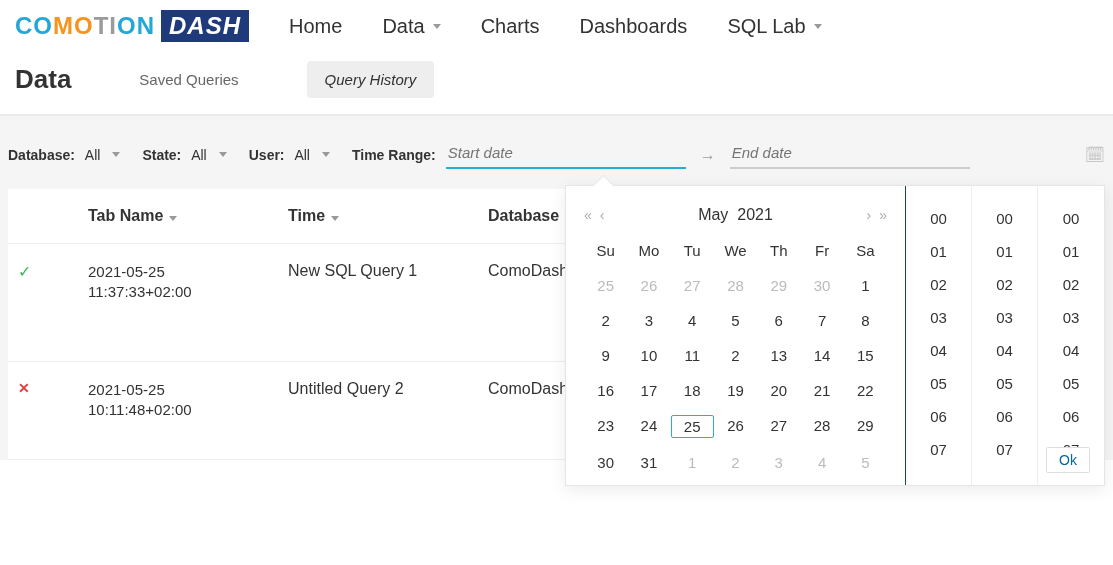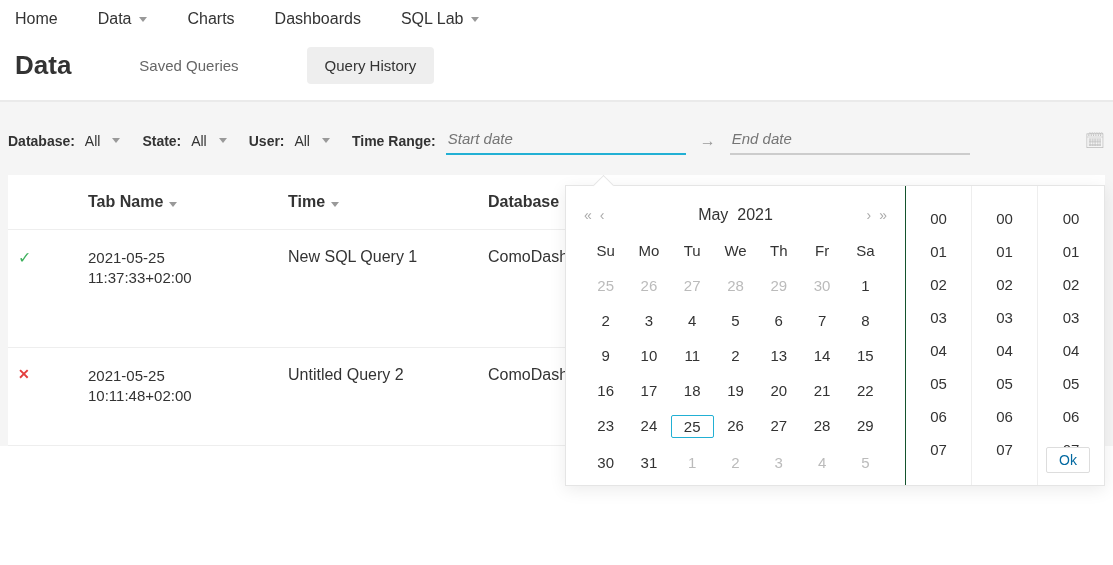--- a/index.html
+++ b/index.html
@@ -6,28 +6,28 @@
 body { font-family: -apple-system, BlinkMacSystemFont, "Segoe UI", Arial, sans-serif; font-size: 14px; color: #333; width: 1113px; height: 565px; overflow: hidden; background: #fff; position: relative; }
 
 
 .topnav { display: flex; align-items: center; padding: 10px 15px 18px; gap: 40px; border-bottom: 1px solid transparent; }
 .logo { display:flex; align-items:center; gap:6px; font-weight:800; font-size:24px; letter-spacing:1px;}
 .logo .co { color:#23a7d9; }
 .logo .mo { color:#f7941d; }
 .logo .ti { color:#9b9b9b; }
 .logo .on { color:#23a7d9; }
 .logo .dash { background:#1e3a7b; color:#fff; padding:2px 8px; font-style:italic; font-weight:800; letter-spacing:1px;}
-.topnav .nav-item { color:#333; font-size:16px; cursor:pointer; display:flex; align-items:center; gap:6px; }
+.topnav .nav-item { color:#333; font-size:20px; cursor:pointer; display:flex; align-items:center; gap:6px; }
 .caret-down::after { content:""; display:inline-block; border-left:4px solid transparent; border-right:4px solid transparent; border-top:5px solid #999; margin-left:2px;}
 
 
 .page-header { display:flex; align-items:center; gap: 50px; padding: 0 15px 16px; border-bottom: 2px solid #eaeaea; }
 .page-title { font-size: 26px; font-weight: 800; color:#333; }
 .tab { font-size:15px; color:#666; cursor:pointer; padding: 10px 18px; border-radius:4px; }
-.tab.active { background:#eeeeee; color:#333; }
+.tab.active { background:#eeeeee; color:#333;font-style:italic; }
 
 
 .filters { display:flex; align-items:center; gap: 22px; padding: 24px 8px 20px; background:#f5f5f5; font-size:14px; }
 .filter-label { font-weight:700; color:#333; }
 .select-val { color:#333; margin-left:6px; display:inline-flex; align-items:center; gap:10px; cursor:pointer;}
 .tr-label { font-weight:700; }
 .range-input { border:none; border-bottom:2px solid #22b0d4; background:transparent; padding:4px 2px 6px; width:240px; font-size:15px; color:#888; outline:none;font-style:italic; }
 .range-input.end { border-bottom-color:#ccc; }
 .arrow-lr { color:#999; margin:0 14px; font-size:16px;}
 .cal-icon { color:#bbb; margin-left:auto; font-size:16px; }
@@ -60,20 +60,24 @@
 .time-cols { display:flex; border-left:1px solid #14532d; }
 .time-col { width:66px; border-right:1px solid #eee; max-height:310px; overflow:hidden; padding-top:16px;}
 .time-col:last-child { border-right:none;}
 .time-cell { text-align:center; padding:8px 0; font-size:15px; color:#333; cursor:pointer;}
 .ok-btn { position:absolute; right:14px; bottom:12px; border:1px solid #ddd; background:#fff; padding:4px 12px; font-size:14px; color:#0369a1; cursor:pointer; border-radius:2px;}
 </style>
 </head>
 <body>
 
 <div class="topnav">
+  <div class="logo">
+    <span><span class="co">CO</span><span class="mo">MO</span><span class="ti">TI</span><span class="on">ON</span></span>
+    <span class="dash">DASH</span>
+  </div>
   <div class="nav-item">Home</div>
   <div class="nav-item caret-down">
       <span>Data</span>
     </div>
   <div class="nav-item">Charts</div>
   <div class="nav-item">Dashboards</div>
   <div class="nav-item caret-down">
       <span>SQL Lab</span>
     </div>
 </div>

